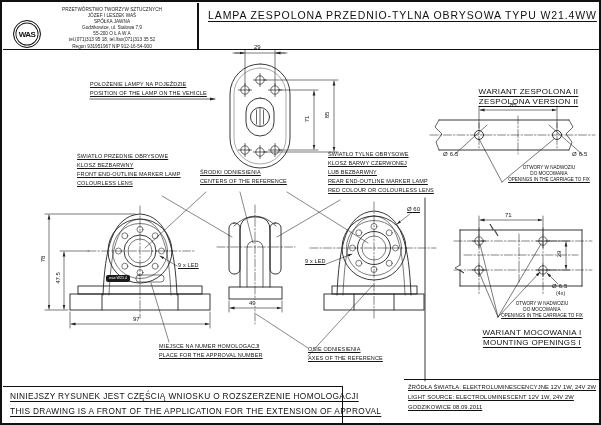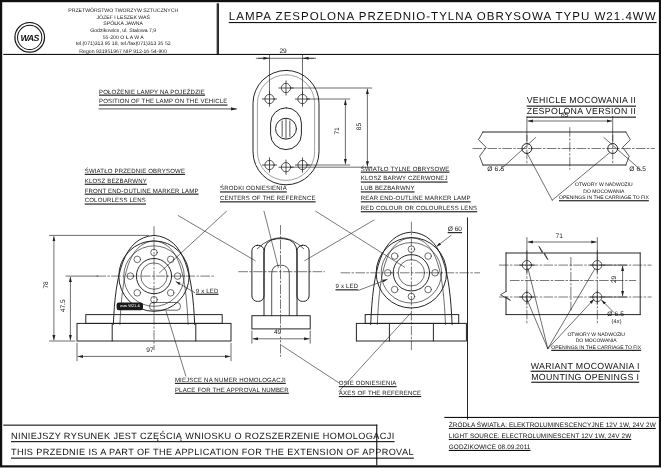--- a/index.html
+++ b/index.html
@@ -10,21 +10,21 @@
   .lbl{position:absolute;font-size:5.5px;line-height:1;white-space:nowrap;color:#151515;letter-spacing:.15px;}
   .u{text-decoration:underline;text-underline-offset:1px;}
   .stack div{margin-bottom:3.4px;}
   .dim{position:absolute;font-size:6px;line-height:1;white-space:nowrap;color:#151515;}
   .vdim{transform:rotate(-90deg);transform-origin:center center;text-align:center;}
   .ctr{text-align:center;}
   .companybox{left:1px;top:1px;width:195px;height:47px;border-right:1.2px solid #111;border-bottom:1.2px solid #111;box-sizing:border-box;}
   .company-lines{position:absolute;left:26px;top:4px;width:166px;text-align:center;font-size:4.7px;line-height:6.1px;color:#222;}
   .logo{position:absolute;left:10px;top:17px;width:26px;height:26px;border:1.6px solid #111;border-radius:50%;
         box-shadow:inset 0 0 0 1.5px #fff,inset 0 0 0 2.4px #111;
-        display:flex;align-items:center;justify-content:center;font-size:8px;font-weight:800;letter-spacing:-.5px;font-style:italic;}
+        display:flex;align-items:center;justify-content:center;font-size:8px;font-weight:800;letter-spacing:-.5px;}
   .titlebox{left:196px;top:1px;width:402px;height:47px;border-left:1.2px solid #111;border-bottom:1.2px solid #111;box-sizing:border-box;}
   .titleline{position:absolute;font-size:10.5px;letter-spacing:.9px;font-weight:400;white-space:nowrap;text-decoration:underline;text-underline-offset:2px;}
   .footL{left:1px;top:384px;width:340px;height:39px;border-top:1.2px solid #111;border-right:1.2px solid #111;box-sizing:border-box;}
   .footR{left:402px;top:377px;width:197px;height:46px;border-top:1.2px solid #111;box-sizing:border-box;}
   .footL-line{position:absolute;font-size:8.3px;letter-spacing:.35px;white-space:nowrap;text-decoration:underline;text-underline-offset:1.5px;}
   .footR-line{position:absolute;font-size:5.8px;letter-spacing:.1px;white-space:nowrap;text-decoration:underline;text-underline-offset:1px;}
   .badge{background:#1a1a1a;color:#fff;font-size:3.6px;display:flex;align-items:center;justify-content:center;border-radius:2px;}
   .tiny{font-size:4.6px;line-height:6px;}
   .mtitle{font-size:8px;letter-spacing:.3px;line-height:10px;text-decoration:underline;text-underline-offset:1.5px;white-space:nowrap;}
   svg{position:absolute;left:0;top:0;}
@@ -307,21 +307,21 @@
 
   <div class="dim" style="left:252px;top:42px;">29</div>
   <div class="dim vdim" style="left:299px;top:114px;width:12px;">71</div>
   <div class="dim vdim" style="left:319px;top:110px;width:12px;">85</div>
   <div class="dim vdim" style="left:35px;top:254px;width:12px;">78</div>
   <div class="dim vdim" style="left:47px;top:273px;width:18px;">47.5</div>
   <div class="dim" style="left:131px;top:313.5px;">97</div>
   <div class="dim whitebg" style="left:246px;top:298px;">49</div>
 
   <div class="abs ctr" style="left:455px;top:85px;width:143px;">
-    <div class="mtitle">VEHICLE MOCOWANIA II</div>
+    <div class="mtitle">WARIANT ZESPOLONA II</div>
     <div class="mtitle">ZESPOLONA VERSION II</div>
   </div>
   <div class="dim" style="left:508px;top:100px;">85</div>
   <div class="lbl" style="left:441px;top:149px;font-size:6px;">Ø 6.5</div>
   <div class="lbl" style="left:570px;top:149px;font-size:6px;">Ø 6.5</div>
   <div class="abs ctr tiny" style="left:498px;top:163px;width:98px;">
     <div>OTWORY W NADWOZIU</div>
     <div>DO MOCOWANIA</div>
     <div class="u">OPENINGS IN THE CARRIAGE TO FIX</div>
   </div>
@@ -335,21 +335,21 @@
     <div>DO MOCOWANIA</div>
     <div class="u">OPENINGS IN THE CARRIAGE TO FIX</div>
   </div>
   <div class="abs ctr" style="left:462px;top:326px;width:136px;text-align:center;">
     <div class="mtitle">WARIANT MOCOWANIA I</div>
     <div class="mtitle">MOUNTING OPENINGS I</div>
   </div>
 
   <div class="abs footL">
     <div class="footL-line" style="left:7px;top:4px;">NINIEJSZY RYSUNEK JEST CZĘŚCIĄ WNIOSKU O  ROZSZERZENIE  HOMOLOGACJI</div>
-    <div class="footL-line" style="left:7px;top:19px;">THIS PRZEDNIE IS A PART OF THE APPLICATION FOR THE EXTENSION OF APPROVAL</div>
+    <div class="footL-line" style="left:7px;top:19px;">THIS DRAWING IS A FRONT OF THE APPLICATION FOR THE EXTENSION OF APPROVAL</div>
   </div>
   <div class="abs footR">
     <div class="footR-line" style="left:4px;top:4px;">ŹRÓDŁA ŚWIATŁA: ELEKTROLUMINESCENCYJNE  12V  1W, 24V  2W</div>
     <div class="footR-line" style="left:4px;top:14px;">LIGHT SOURCE: ELECTROLUMINESCENT  12V  1W, 24V  2W</div>
     <div class="footR-line" style="left:4px;top:24px;">GODZIKOWICE 08.09.2011</div>
   </div>
 
 </div>
 
 </body></html>

